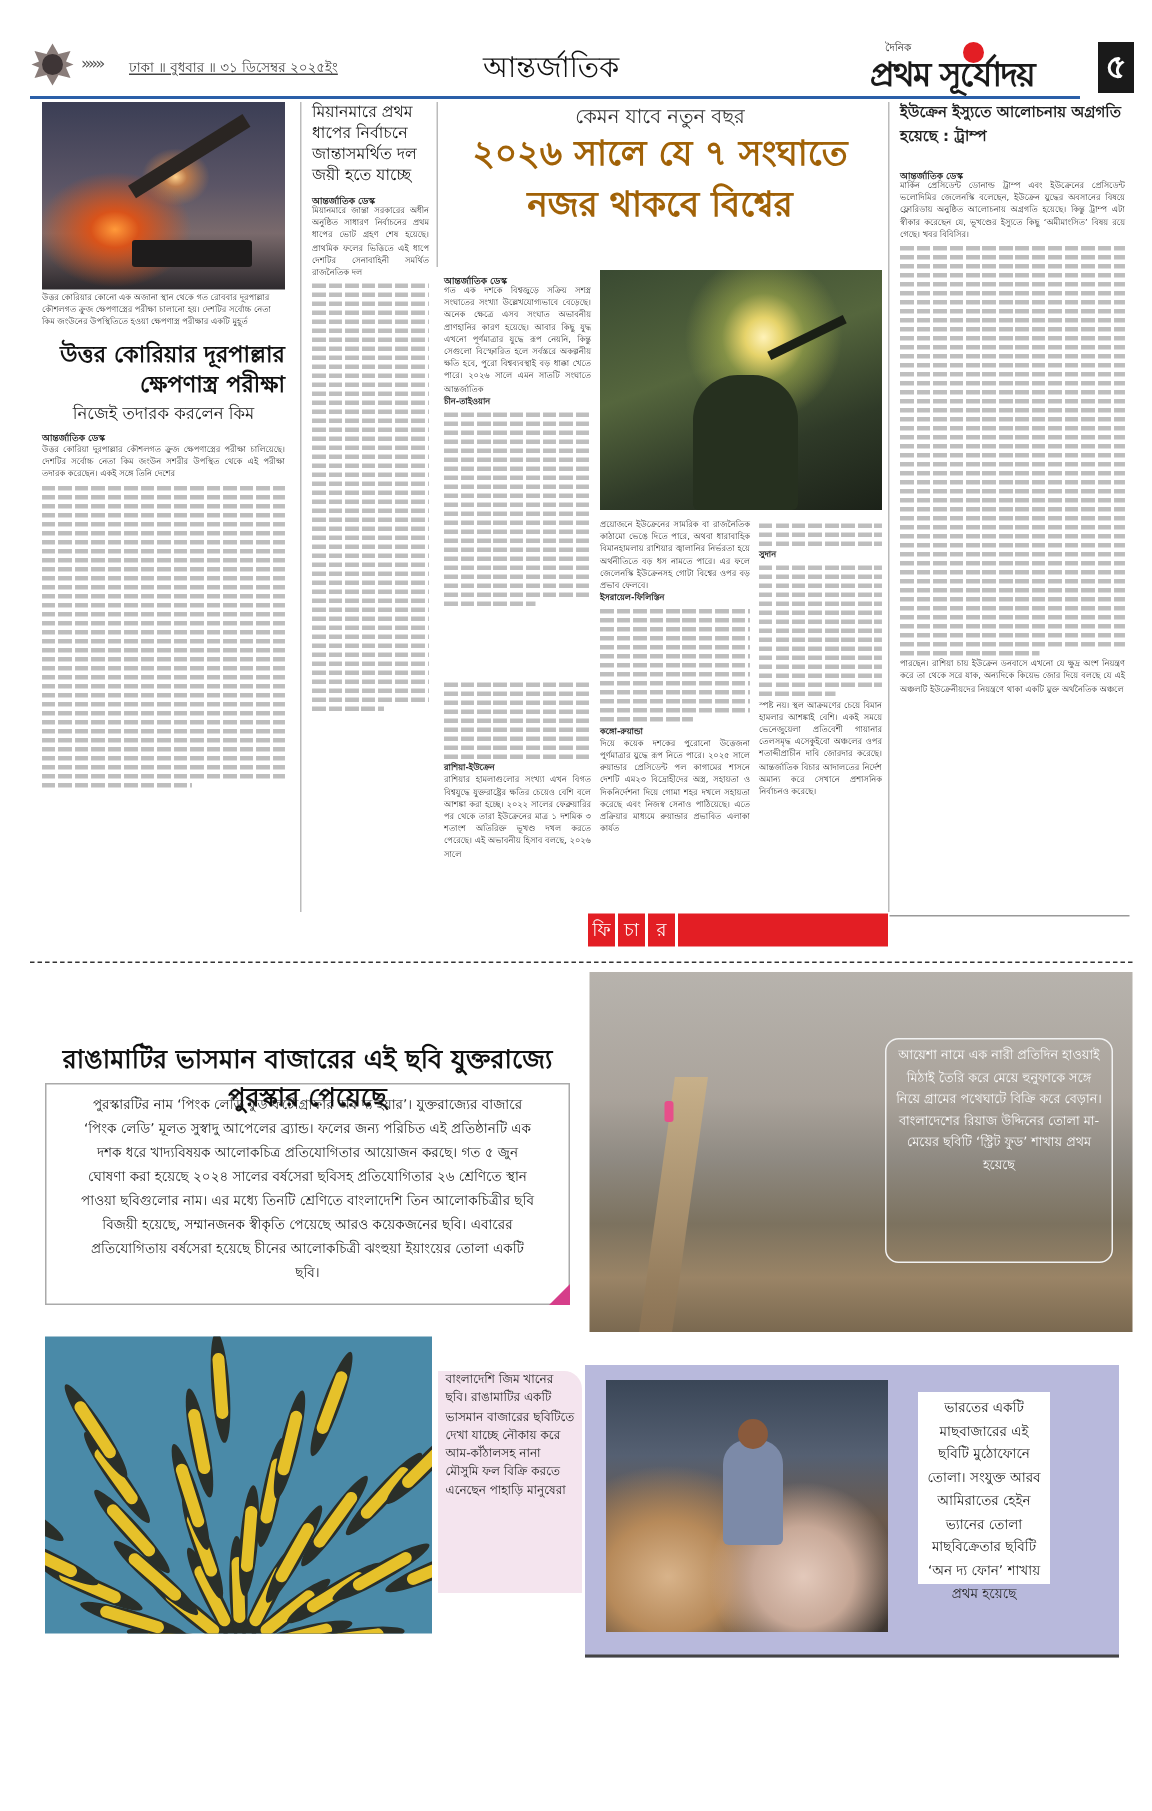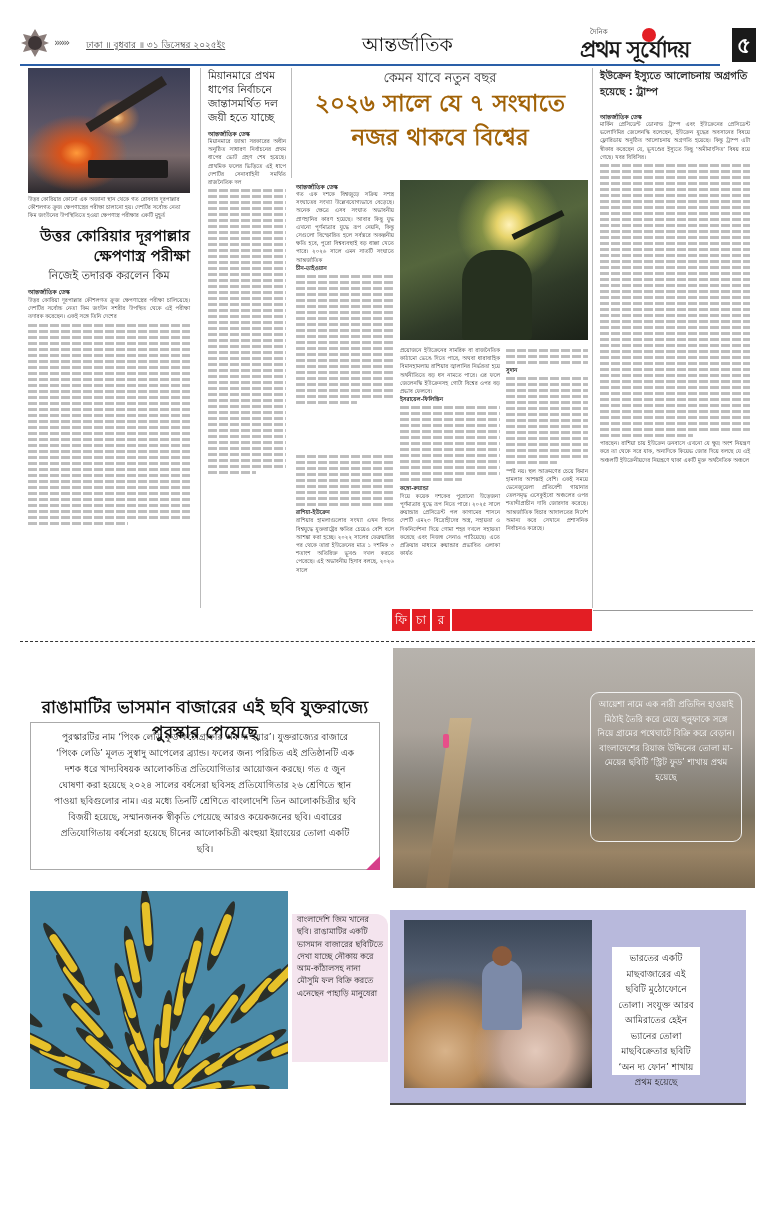--- a/index.html
+++ b/index.html
@@ -4,21 +4,21 @@
 <style>
   * { box-sizing: border-box; margin: 0; padding: 0; }
   html, body { width: 768px; height: 1207px; background: #ffffff; overflow: hidden; }
   body { font-family: "DejaVu Sans", sans-serif; color: #222; position: relative; }
 
   
   .masthead { position: absolute; left: 20px; top: 26px; width: 735px; height: 40px; }
   .mh-emblem { position: absolute; left: 0; top: 2px; width: 30px; height: 30px; }
   .mh-arrows { position: absolute; left: 34px; top: 10px; font-size: 11px; color: #555; letter-spacing: -2px; }
   .mh-date { position: absolute; left: 66px; top: 12px; font-size: 9px; color: #444; text-decoration: underline; }
-  .mh-section { position: absolute; left: 302px; top: 4px; font-size: 19px; font-family: "DejaVu Serif", serif; color: #111; margin-left: 40px; }
+  .mh-section { position: absolute; left: 302px; top: 4px; font-size: 19px; font-family: "DejaVu Serif", serif; color: #111; }
   .mh-logo { position: absolute; left: 560px; top: 0; width: 140px; height: 36px; }
   .mh-logo-small { position: absolute; left: 10px; top: 0; font-size: 7px; color: #333; }
   .mh-logo-main { position: absolute; left: 0; top: 6px; font-size: 22px; font-weight: bold; font-family: "DejaVu Serif", serif; color: #1a1a1a; letter-spacing: -1px; }
   .mh-sun { position: absolute; left: 62px; top: 2px; width: 14px; height: 14px; background: #e31e24; border-radius: 50%; }
   .mh-page { position: absolute; left: 712px; top: 2px; width: 24px; height: 34px; background: #1a1a1a; color: #fff; font-size: 22px; font-weight: bold; text-align: center; line-height: 34px; font-family: "DejaVu Serif", serif; }
   .mh-rule { position: absolute; left: 20px; top: 64px; width: 700px; height: 2px; background: #2a5fa8; }
 
   
   .col-rule { position: absolute; width: 1px; background: #bbb; }
   .body-text { font-size: 5.5px; line-height: 8.2px; color: #333; text-align: justify; }
@@ -93,21 +93,21 @@
   .jim-box { position: absolute; left: 292px; top: 914px; width: 96px; height: 148px; background: #f4e4ee; border-radius: 0 12px 0 0; padding: 0 4px 4px 5px; }
   .jim-caption { font-size: 8px; line-height: 12.3px; color: #222; }
 
   .fish-panel { position: absolute; left: 390px; top: 910px; width: 356px; height: 195px; background: #b8b9dc; border-bottom: 2px solid #444; }
   .fish-photo { position: absolute; left: 14px; top: 10px; width: 188px; height: 168px;
     background: radial-gradient(ellipse at 70% 78%, #e3c9bb 0%, #c7a897 18%, rgba(0,0,0,0) 34%),
                 radial-gradient(ellipse at 22% 78%, #d8b38a 0%, #b78a5a 20%, rgba(0,0,0,0) 40%),
                 linear-gradient(180deg, #3a4657 0%, #556072 30%, #6b5a4d 55%, #3b3530 100%); }
   .fish-person { position: absolute; left: 78px; top: 40px; width: 40px; height: 70px; background: #7c8aa8; border-radius: 16px 16px 4px 4px; }
   .fish-head { position: absolute; left: 88px; top: 26px; width: 20px; height: 20px; background: #8a5a3c; border-radius: 50%; }
-  .fish-caption-box { position: absolute; left: 222px; top: 18px; width: 88px; height: 128px; background: #fff; padding: 4px 3px; margin-top: 19px; }
+  .fish-caption-box { position: absolute; left: 222px; top: 18px; width: 88px; height: 128px; background: #fff; padding: 4px 3px; }
   .fish-caption { font-size: 9px; line-height: 15.5px; text-align: center; color: #222; }
 </style>
 </head>
 <body>
 
 <div class="masthead">
   <svg class="mh-emblem" viewBox="0 0 30 30">
     <polygon points="15,1 19,8 27,6 24,13 29,15 24,17 27,24 19,22 15,29 11,22 3,24 6,17 1,15 6,13 3,6 11,8" fill="#8a7d7a"></polygon>
     <circle cx="15" cy="15" r="7" fill="#3e3536"></circle>
   </svg>

